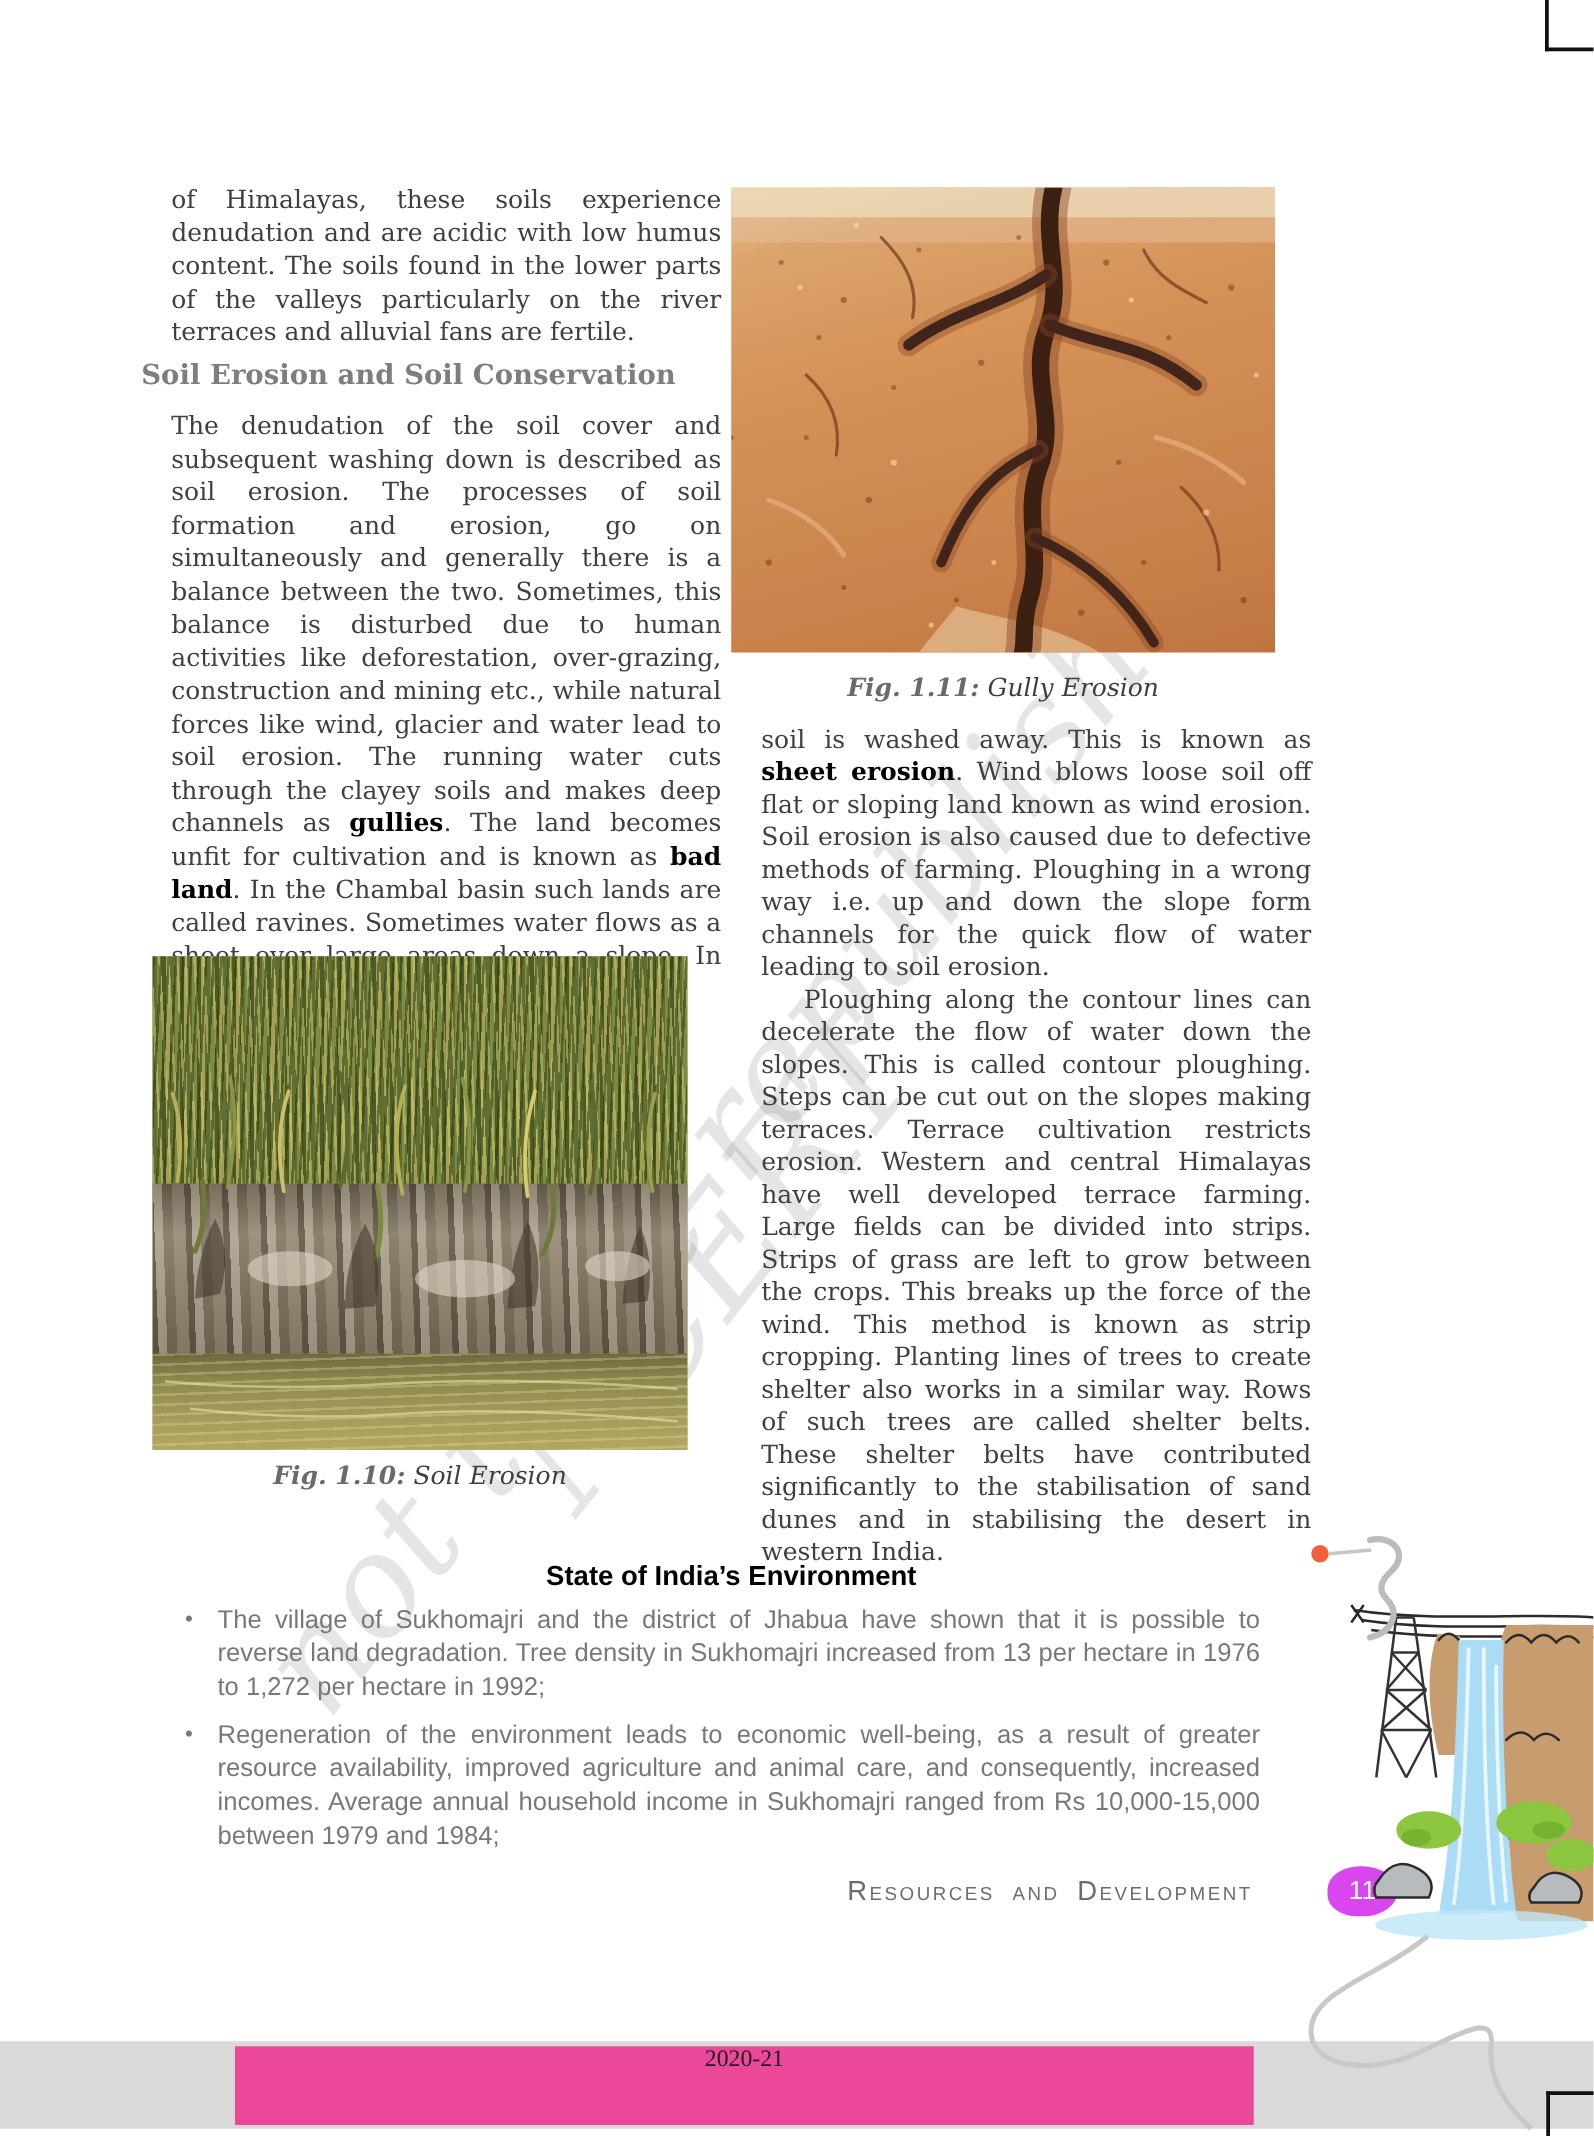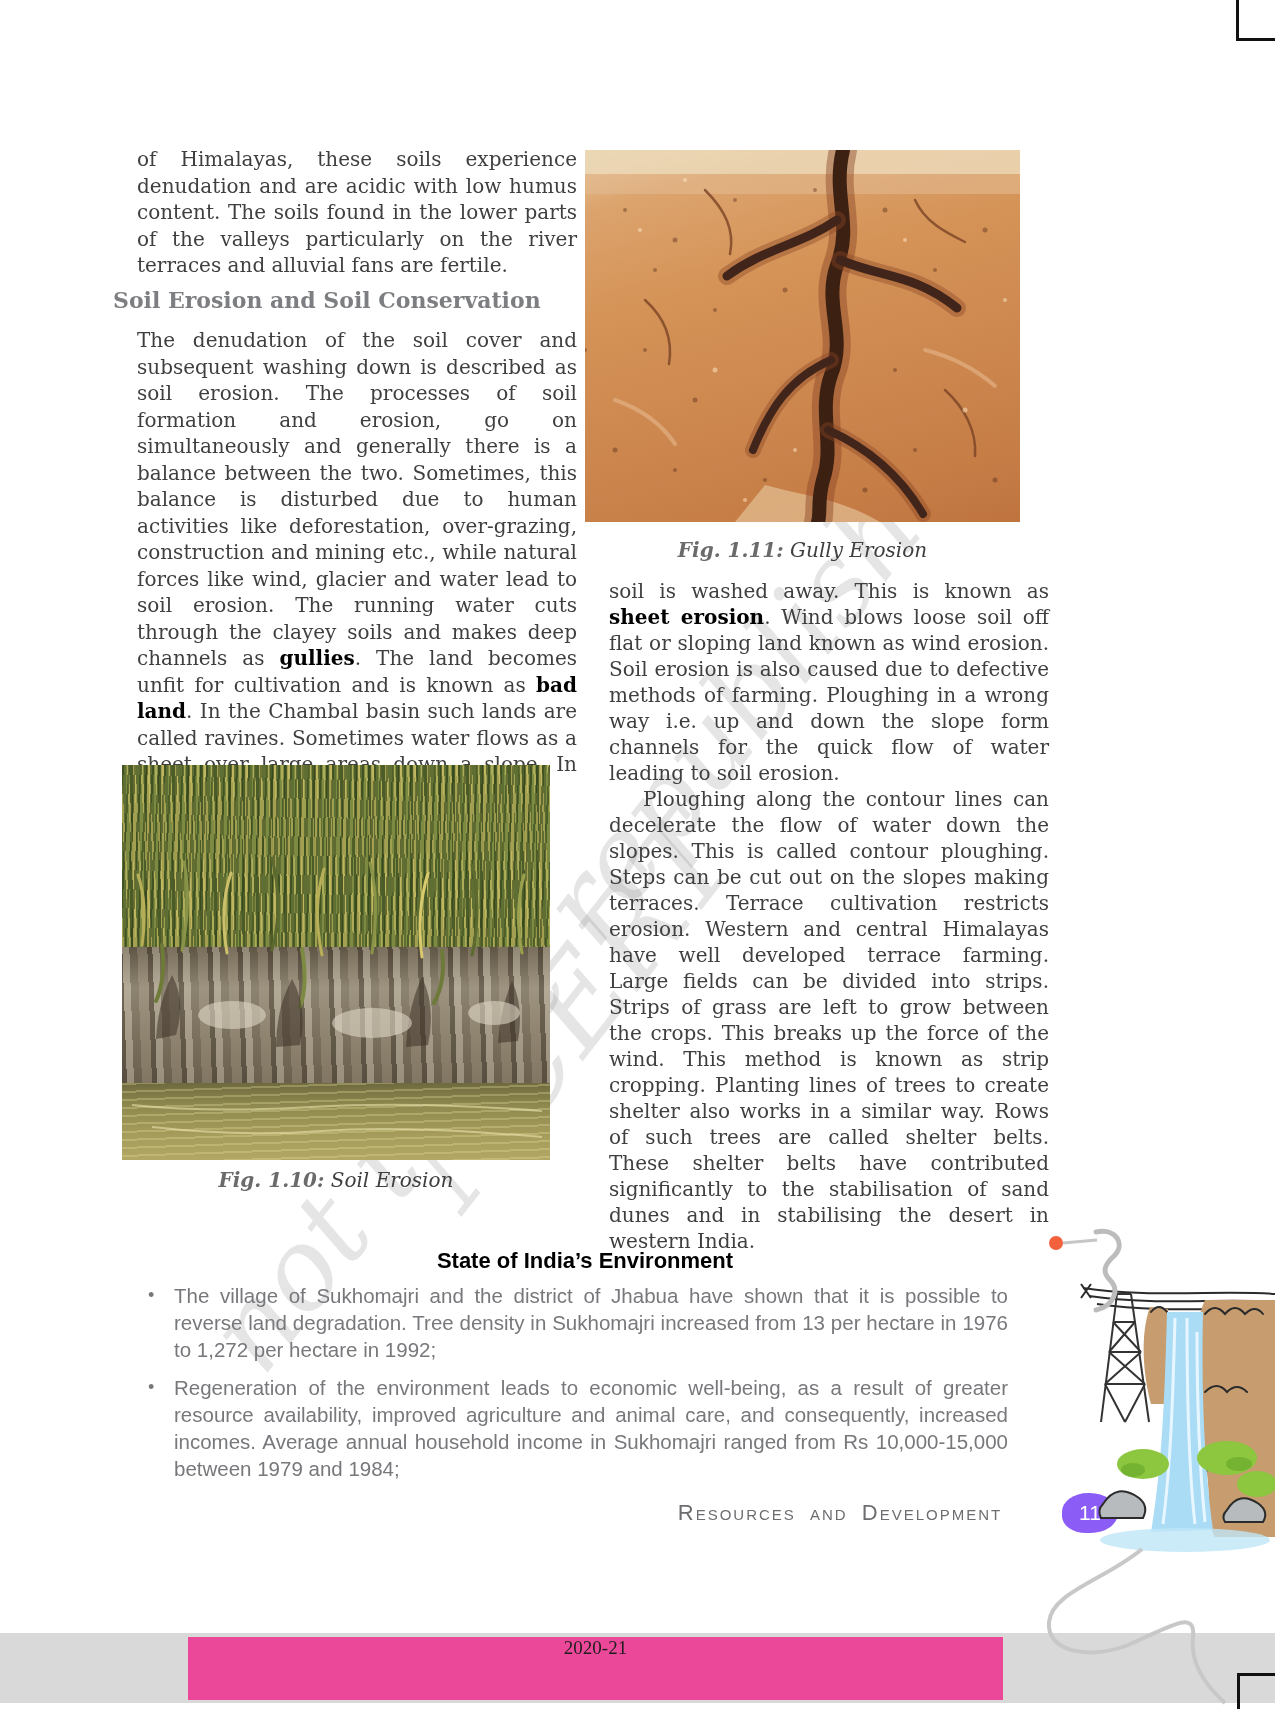--- a/index.html
+++ b/index.html
@@ -46,21 +46,21 @@
   .env-bullets{position:absolute;left:148px;top:1282px;width:860px;
      font-family:"Liberation Sans",sans-serif;font-size:20.5px;line-height:27px;color:#77787b;}
   .bullet-row{display:flex;margin-bottom:11px;}
   .bullet-dot{width:26px;flex:0 0 26px;font-size:18px;color:#77787b;}
   .bullet-text{flex:1;text-align:justify;}
   
   .footer-label{position:absolute;left:640px;top:1500px;width:400px;text-align:center;
      font-family:"Liberation Sans",sans-serif;font-variant:small-caps;font-size:22px;
      letter-spacing:2px;word-spacing:6px;color:#6c6d70;}
   .page-bubble{position:absolute;left:1062px;top:1493px;width:56px;height:40px;
-     background:#8b5cf6;border-radius:55% 60% 58% 50%;z-index:2;
+     background:#d946ef;border-radius:55% 60% 58% 50%;z-index:2;
      display:flex;align-items:center;justify-content:center;
      font-family:"Liberation Sans",sans-serif;font-size:21px;color:#ffffff;}
   
   .gray-bar{position:absolute;left:0;top:1633px;width:1275px;height:70px;background:#d9d9da;z-index:1;}
   .year-bar{position:absolute;left:188px;top:1637px;width:815px;height:63px;background:#ec4899;z-index:2;
      display:flex;align-items:flex-start;justify-content:center;
      font-family:"Liberation Serif",serif;font-size:19px;color:#1d1d1d;}
   
   .crop{position:absolute;z-index:5;}
   #crop-tr{left:1236px;top:0;width:39px;height:38px;border-left:3px solid #111;border-bottom:3px solid #111;}

